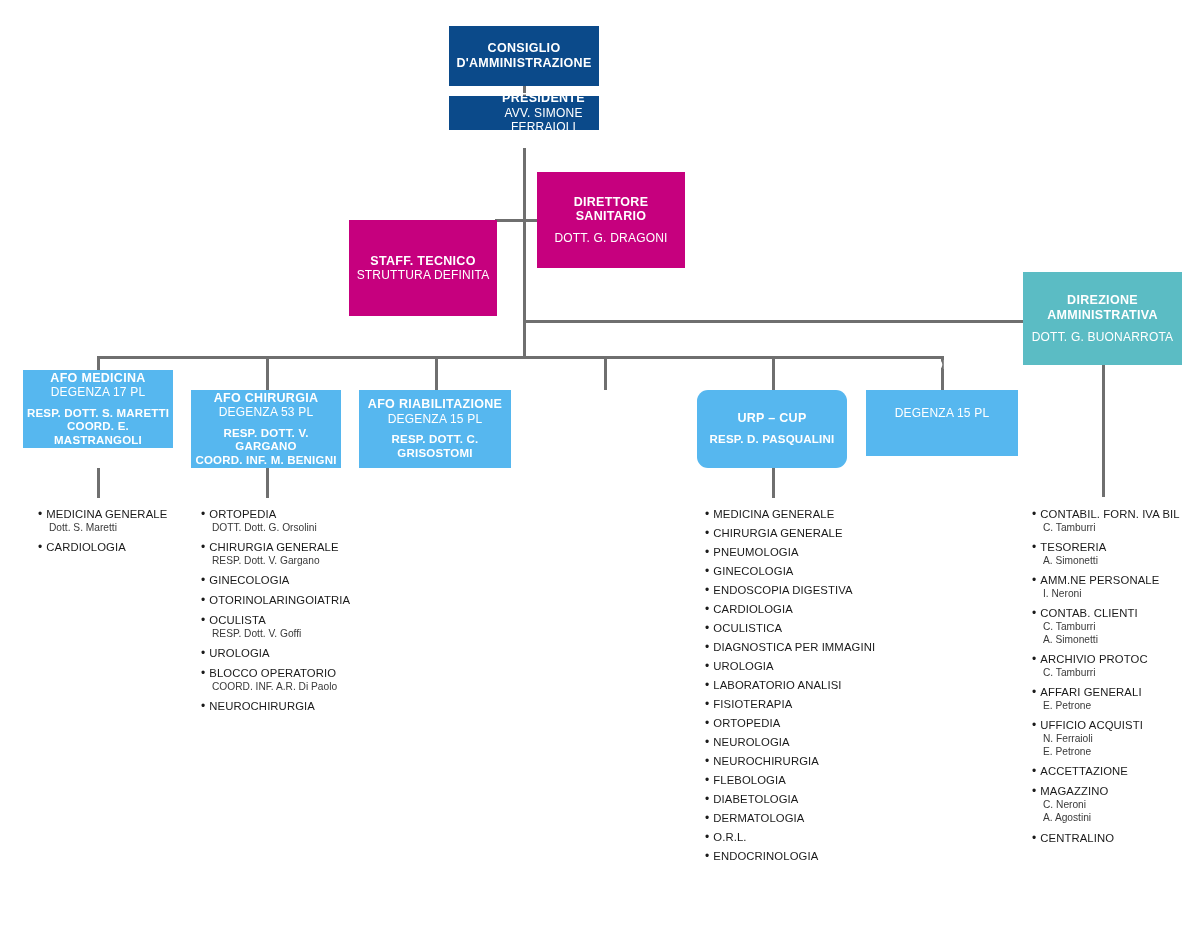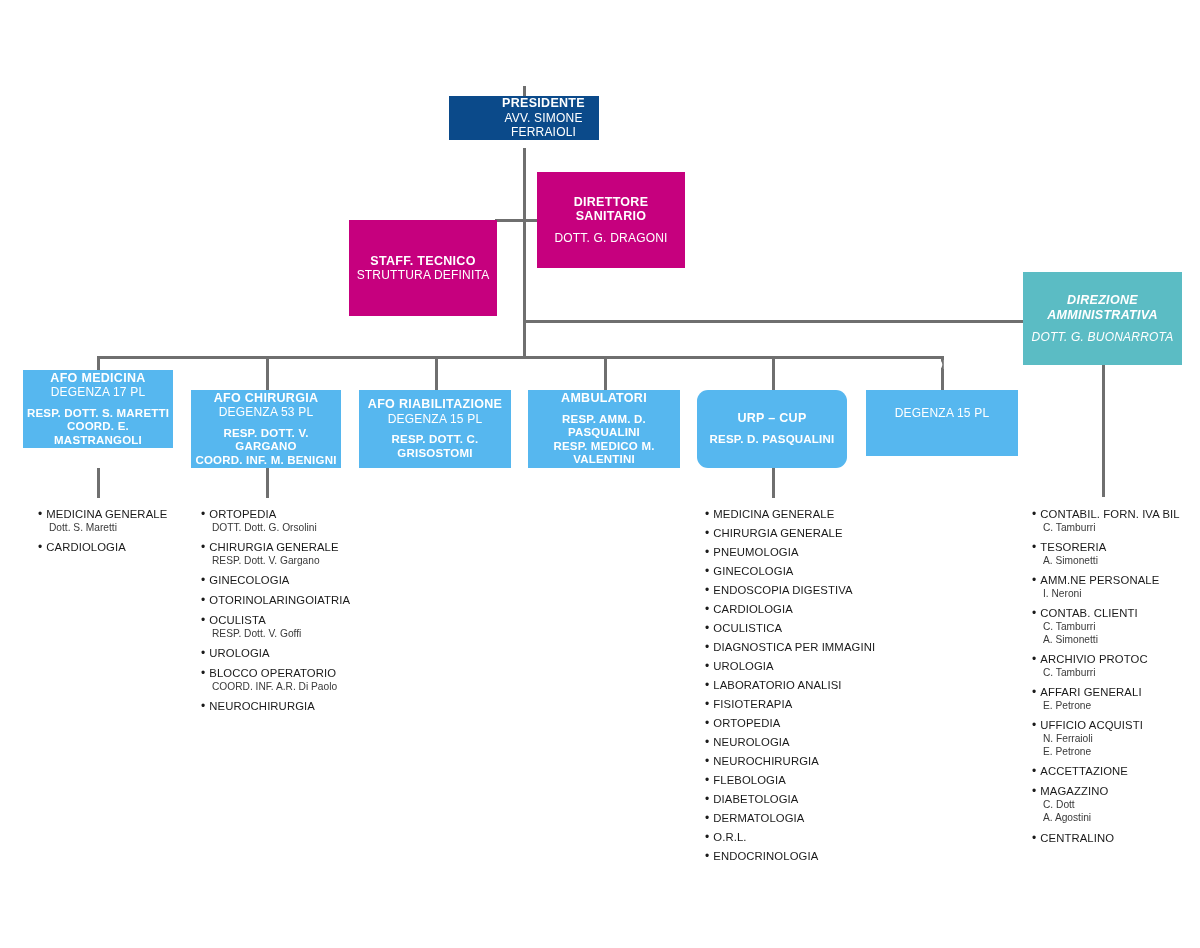--- a/index.html
+++ b/index.html
@@ -99,38 +99,42 @@
   <div class="ln v" style="left:604px; top:356px; height:34px;"></div>
   <div class="ln v" style="left:772px; top:356px; height:34px;"></div>
   <div class="ln v" style="left:941px; top:356px; height:34px;"></div>
 
   <div class="ln v" style="left:97px; top:468px; height:30px;"></div>
   <div class="ln v" style="left:266px; top:468px; height:30px;"></div>
   <div class="ln v" style="left:772px; top:468px; height:30px;"></div>
 
   <div class="ln v" style="left:1102px; top:365px; height:132px;"></div>
 
-
-  <div class="box navy" style="left:449px; top:96px; width:150px; height:44px;padding-left:39px;">
+  <div class="box navy" style="left:449px; top:26px; width:150px; height:60px;">
+    <div class="t1">CONSIGLIO</div>
+    <div class="t1">D'AMMINISTRAZIONE</div>
+  </div>
+
+  <div class="box navy" style="left:449px; top:96px; width:150px; height:34px;padding-left:39px;">
     <div class="t1">PRESIDENTE</div>
     <div class="t2">AVV. SIMONE FERRAIOLI</div>
   </div>
 
   <div class="box mag" style="left:349px; top:172px; width:148px; height:96px;margin-top:48px;">
     <div class="t1">STAFF. TECNICO</div>
     <div class="t2">STRUTTURA DEFINITA</div>
   </div>
 
   <div class="box mag" style="left:537px; top:172px; width:148px; height:96px;">
     <div class="t1">DIRETTORE</div>
     <div class="t1">SANITARIO</div>
     <div class="t2 gap-top">DOTT. G. DRAGONI</div>
   </div>
 
-  <div class="box teal" style="left:1023px; top:272px; width:159px; height:93px;font-style:italic;">
+  <div class="box teal" style="left:1023px; top:272px; width:159px; height:93px;">
     <div class="t1">DIREZIONE</div>
     <div class="t1">AMMINISTRATIVA</div>
     <div class="t2 gap-top">DOTT. G. BUONARROTA</div>
   </div>
 
   <div class="box blue" style="left:23px; top:370px; width:150px; height:78px;">
     <div class="t1">AFO MEDICINA</div>
     <div class="t2">DEGENZA 17 PL</div>
     <div class="t3 gap-top">RESP. DOTT. S. MARETTI</div>
     <div class="t3">COORD. E. MASTRANGOLI</div>
@@ -142,25 +146,20 @@
     <div class="t3 gap-top">RESP. DOTT. V. GARGANO</div>
     <div class="t3">COORD. INF. M. BENIGNI</div>
   </div>
 
   <div class="box blue" style="left:359px; top:390px; width:152px; height:78px;">
     <div class="t1">AFO RIABILITAZIONE</div>
     <div class="t2">DEGENZA 15 PL</div>
     <div class="t3 gap-top">RESP. DOTT. C. GRISOSTOMI</div>
   </div>
 
-  <div class="box blue" style="left:528px; top:390px; width:152px; height:78px;">
-    <div class="t1">AMBULATORI</div>
-    <div class="t3 gap-top">RESP. AMM. D. PASQUALINI</div>
-    <div class="t3">RESP. MEDICO M. VALENTINI</div>
-  </div>
 
   <div class="box blue" style="left:697px; top:390px; width:150px; height:78px;border-radius:11px;">
     <div class="t1">URP – CUP</div>
     <div class="t3 gap-top">RESP. D. PASQUALINI</div>
   </div>
 
   <div class="box blue" style="left:866px; top:390px; width:152px; height:66px;gap:33px;">
     <div class="t1">LUNGODEGENZA</div>
     <div class="t2">DEGENZA 15 PL</div>
     <div class="t3 gap-top">RESP. DOTT.  M. DI DOMIZIO</div>
@@ -293,21 +292,21 @@
       <div class="li">
         <div class="hd">UFFICIO ACQUISTI</div>
         <div class="sub">N. Ferraioli</div>
         <div class="sub">E. Petrone</div>
       </div>
       <div class="li">
         <div class="hd">ACCETTAZIONE</div>
       </div>
       <div class="li">
         <div class="hd">MAGAZZINO</div>
-        <div class="sub">C. Dott</div>
+        <div class="sub">C. Neroni</div>
         <div class="sub">A. Agostini</div>
       </div>
       <div class="li">
         <div class="hd">CENTRALINO</div>
       </div>
     </div>
 
 </div>
 
 </body></html>

